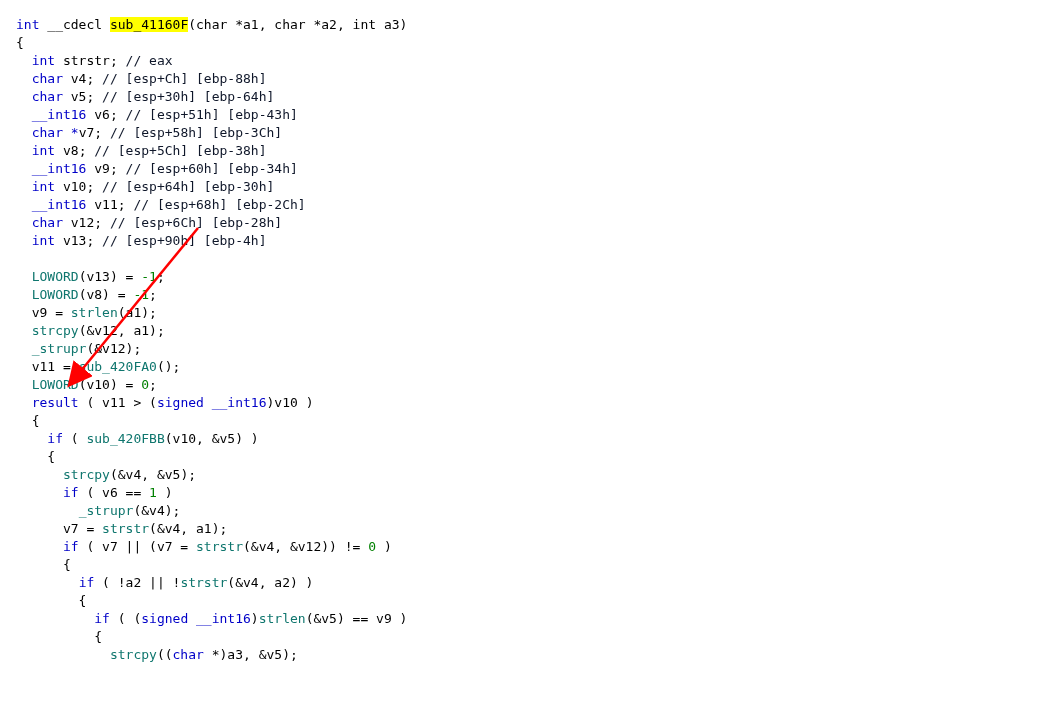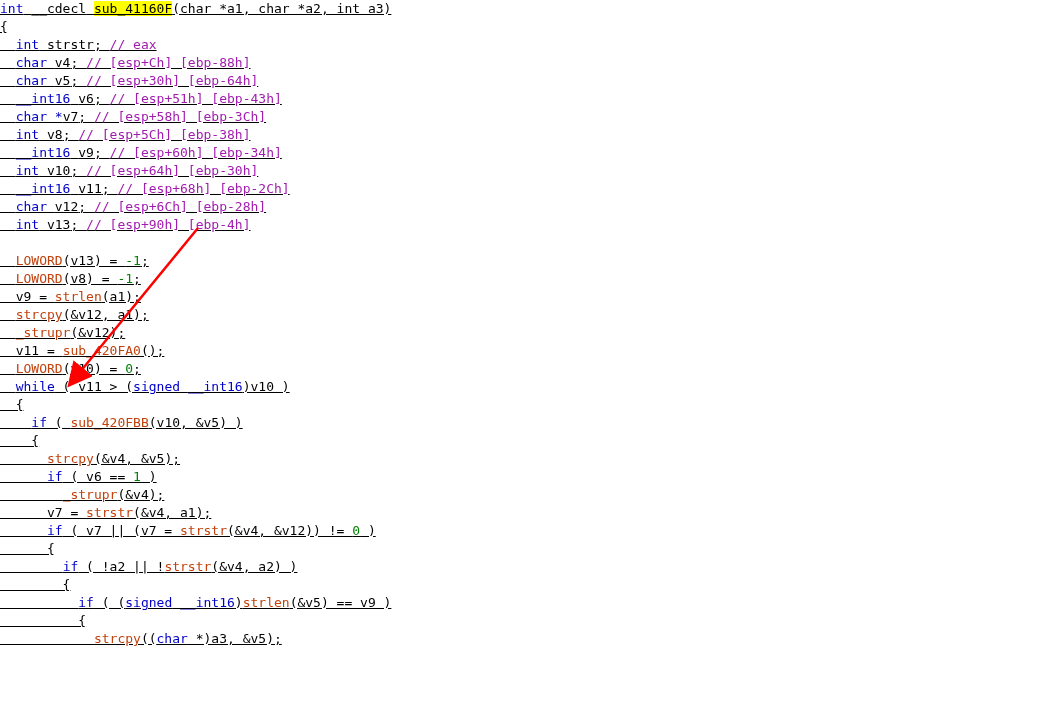--- a/index.html
+++ b/index.html
@@ -9,29 +9,28 @@
     font-family: Consolas, "Courier New", monospace;
     font-size: 13px;
     line-height: 18px;
     color: #000000;
     width: 1063px;
     height: 724px;
     overflow: hidden;
     position: relative;
   }
   pre.code {
-    margin: 0;
+    margin: 16px;
     padding: 0 0 0 0;
     white-space: pre;
-    text-decoration: underline;
   }
   .kw  { color: #0000c8; }       
   .num { color: #008000; }       
-  .cmt { color: #a21caf; text-align: center; }       
-  .nm  { color: #c2410c; text-align: right; }
+  .cmt { color: #0f172a; text-align: center; }       
+  .nm  { color: #0f766e; text-align: right; }
   .hl  { background: #ffff00; }       
   svg.arrow {
     position: absolute;
     pointer-events: none;
   }
 </style>
 </head>
 <body>
 
 <pre class="code"><span><span class="kw">int</span> <span>__cdecl</span> <span class="hl">sub_41160F</span><span>(char *a1, char *a2, int a3)</span></span>
@@ -48,21 +47,21 @@
   <span class="kw">char</span> <span>v12</span>; <span class="cmt">// [esp+6Ch] [ebp-28h]</span>
   <span class="kw">int</span> <span>v13</span>; <span class="cmt">// [esp+90h] [ebp-4h]</span>
 
   <span class="nm">LOWORD</span>(v13) = <span class="num">-1</span>;
   <span class="nm">LOWORD</span>(v8) = <span class="num">-1</span>;
   v9 = <span class="nm">strlen</span>(a1);
   <span class="nm">strcpy</span>(&amp;v12, a1);
   <span class="nm">_strupr</span>(&amp;v12);
   v11 = <span class="nm">sub_420FA0</span>();
   <span class="nm">LOWORD</span>(v10) = <span class="num">0</span>;
-  <span class="kw">while</span> ( v11 &gt; (<span class="kw">signed</span> <span class="kw">__int16</span>)v10 )
+  <span class="kw">result</span> ( v11 &gt; (<span class="kw">signed</span> <span class="kw">__int16</span>)v10 )
   {
     <span class="kw">if</span> ( <span class="nm">sub_420FBB</span>(v10, &amp;v5) )
     {
       <span class="nm">strcpy</span>(&amp;v4, &amp;v5);
       <span class="kw">if</span> ( v6 == <span class="num">1</span> )
         <span class="nm">_strupr</span>(&amp;v4);
       v7 = <span class="nm">strstr</span>(&amp;v4, a1);
       <span class="kw">if</span> ( v7 || (v7 = <span class="nm">strstr</span>(&amp;v4, &amp;v12)) != <span class="num">0</span> )
       {
         <span class="kw">if</span> ( !a2 || !<span class="nm">strstr</span>(&amp;v4, a2) )

